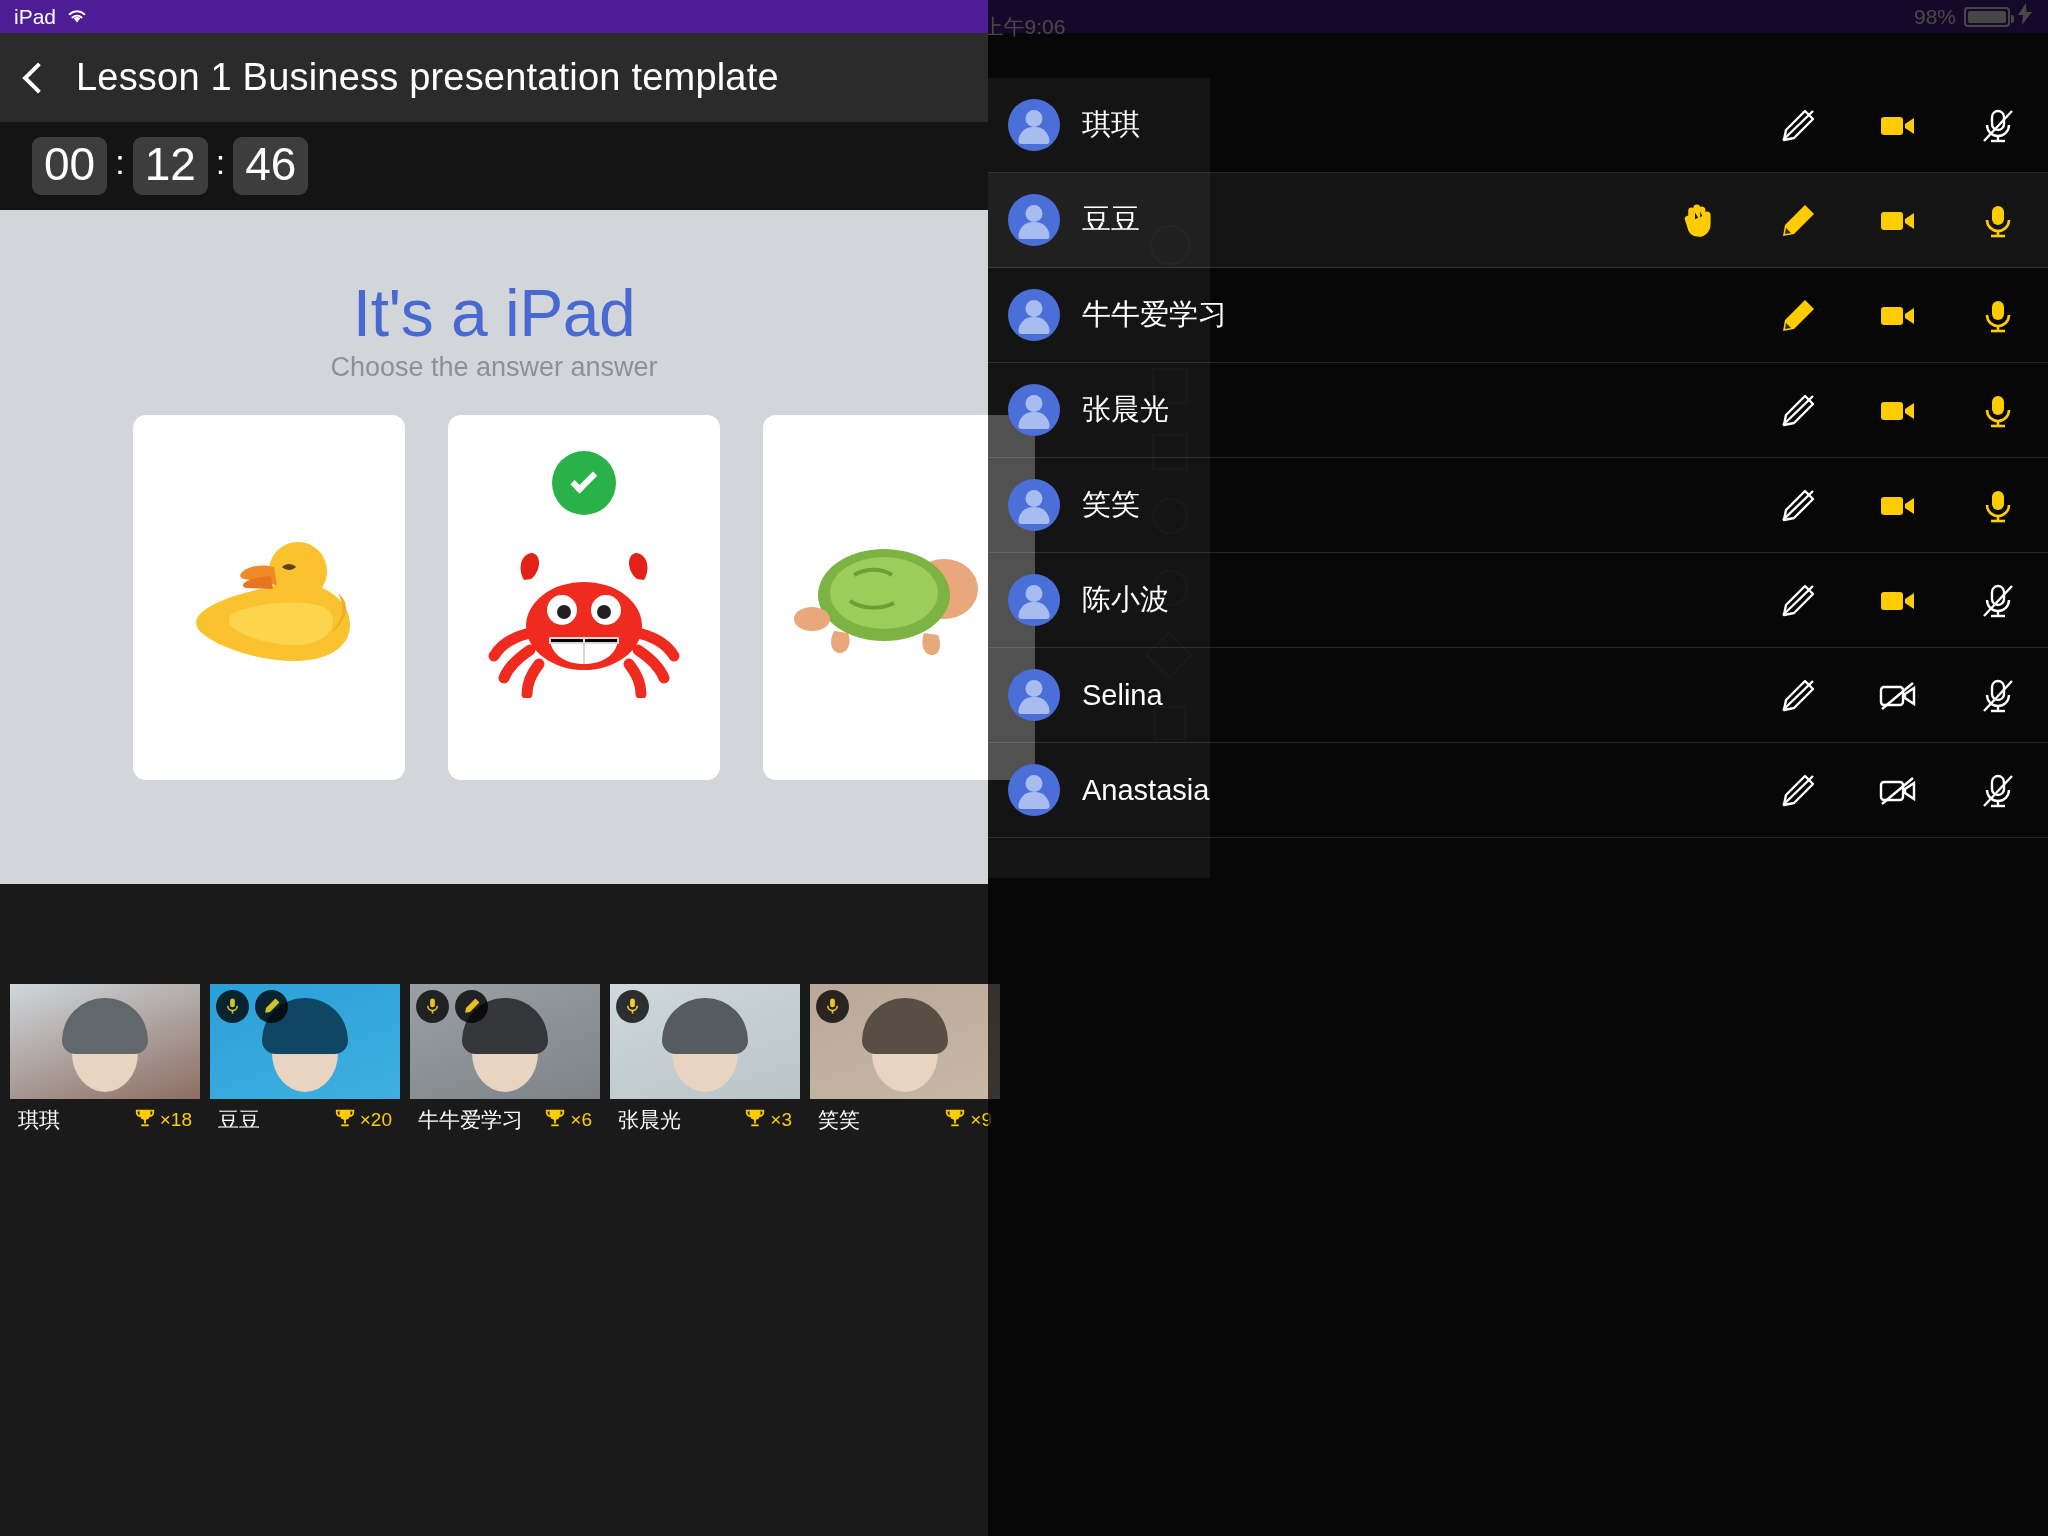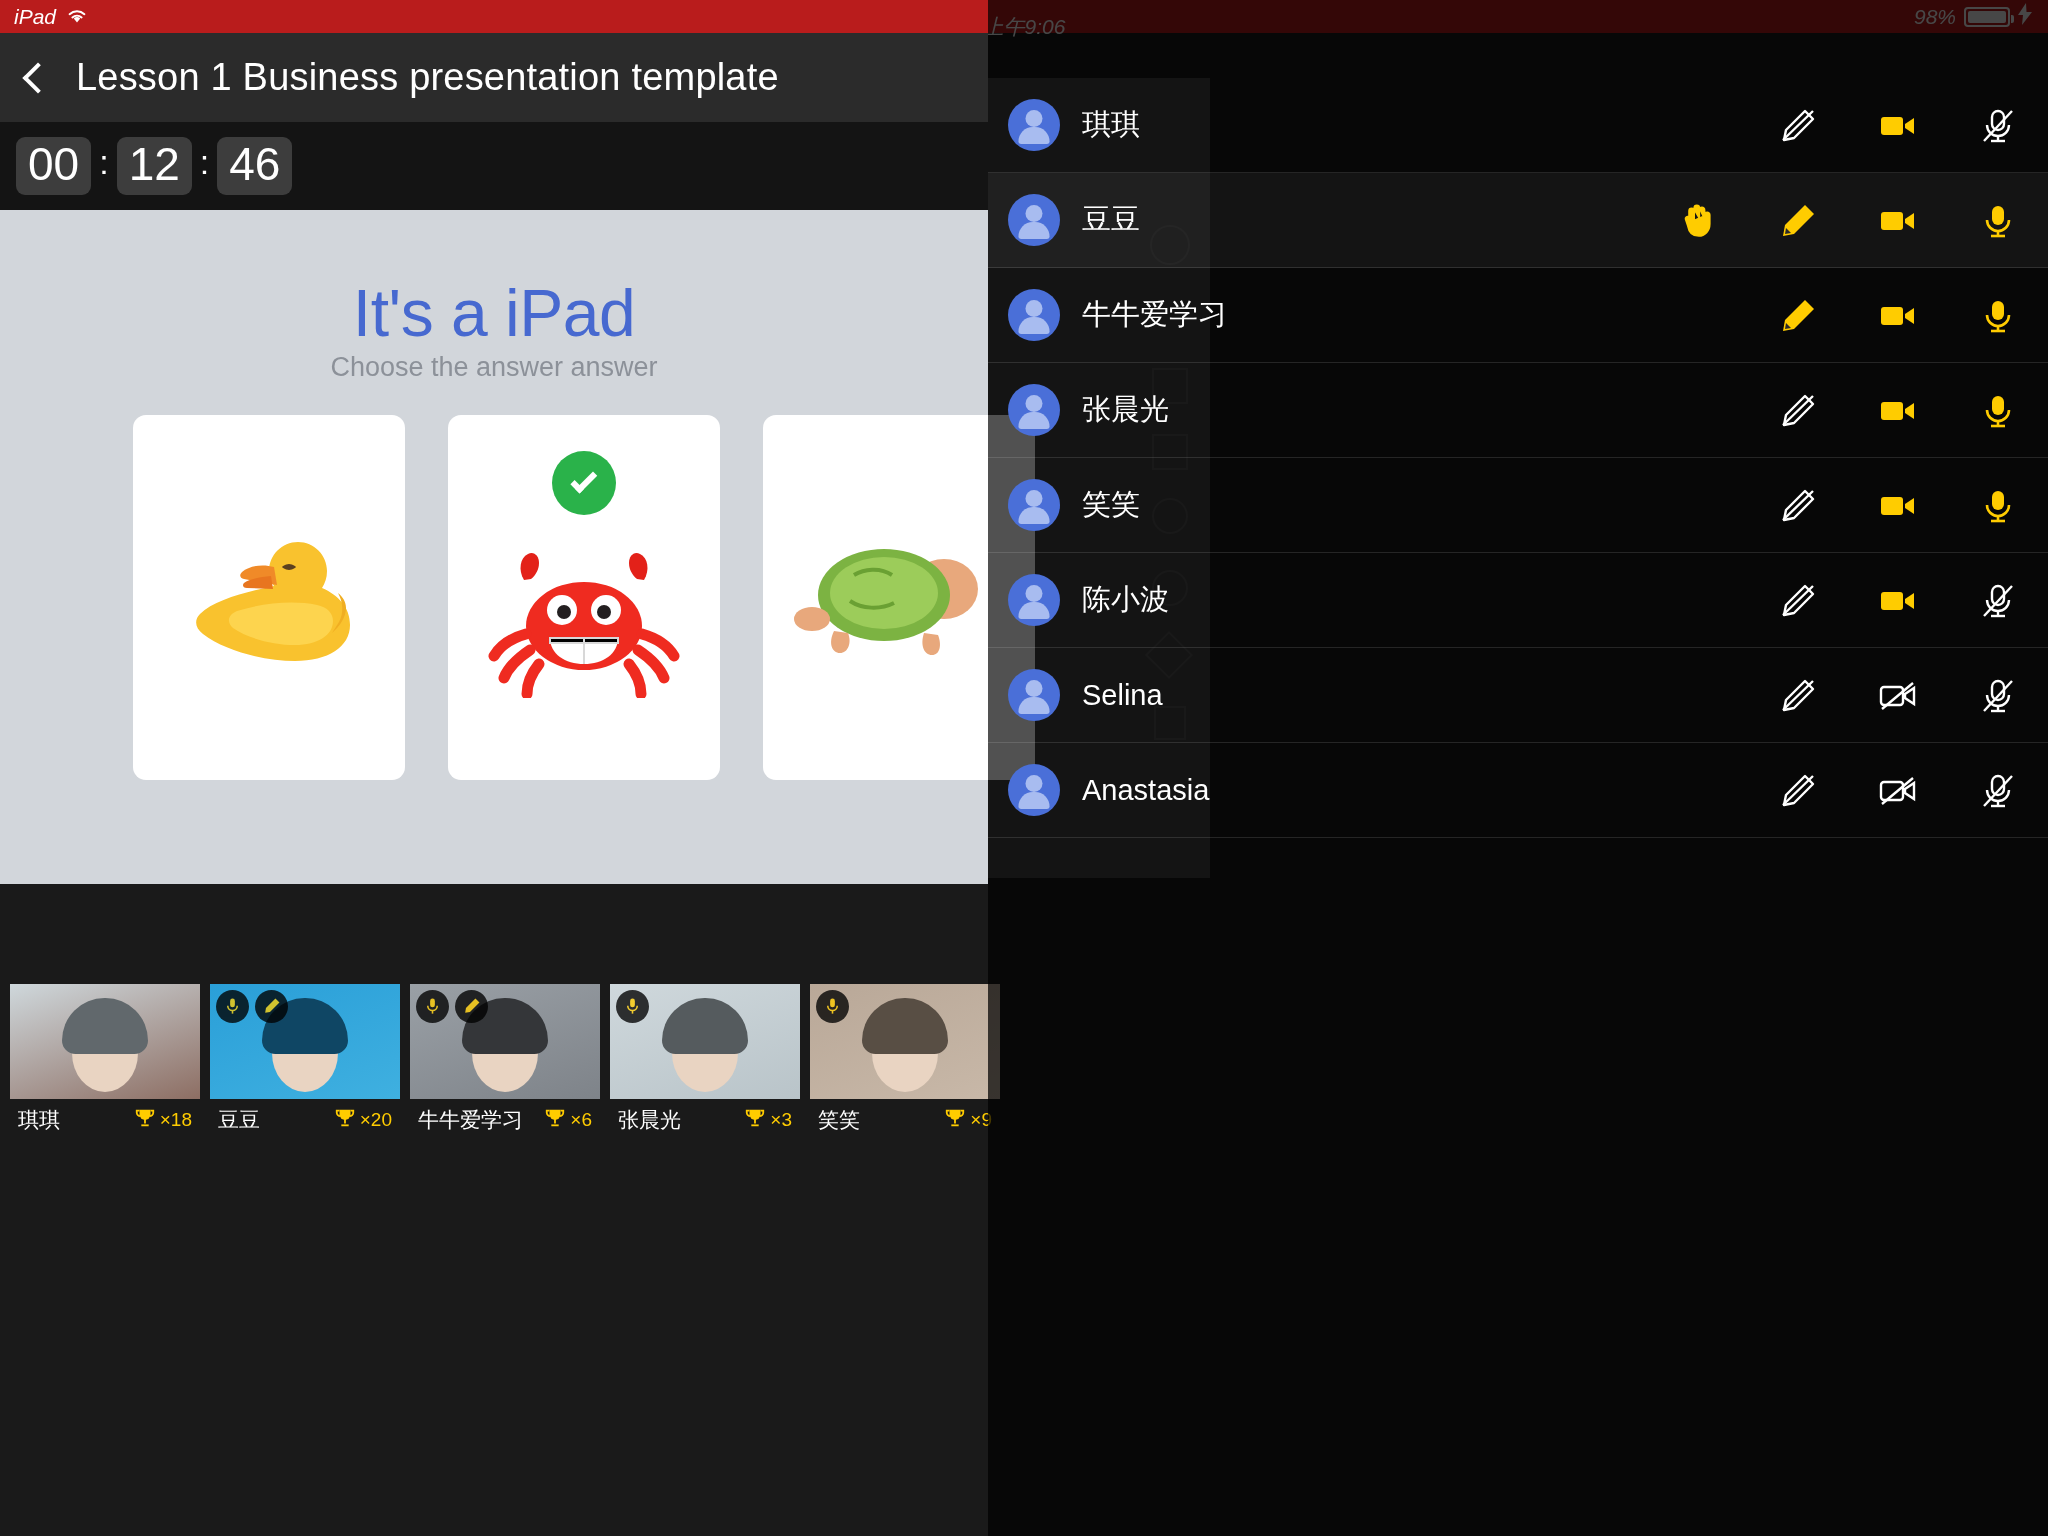--- a/index.html
+++ b/index.html
@@ -4,39 +4,39 @@
 <style>
   * { margin:0; padding:0; box-sizing:border-box; }
   html,body { width:2048px; height:1536px; overflow:hidden; background:#000;
     font-family:"Liberation Sans","DejaVu Sans",sans-serif; }
   #root { position:relative; width:2048px; height:1536px; }
 
   
   .app { position:absolute; left:0; top:0; width:2048px; height:1536px; background:#1a1a1a; }
 
   .statusbar { position:absolute; left:0; top:0; width:2048px; height:33px;
-    background:#b91c1c; color:#fff; font-size:21px; display:flex; align-items:center;font-style:italic; }
+    background:#4c1d95; color:#fff; font-size:21px; display:flex; align-items:center; }
   .sb-left { position:absolute; left:14px; display:flex; align-items:center; gap:9px; }
   .sb-center { position:absolute; left:0; width:2048px; text-align:center;margin-top:21px; }
   .sb-right { position:absolute; right:16px; display:flex; align-items:center; gap:8px; }
   .wifi { display:inline-block; }
   .batt { width:46px; height:20px; border:2px solid #fff; border-radius:4px; position:relative; }
   .batt::after { content:""; position:absolute; right:-6px; top:6px; width:3px; height:8px;
     background:#fff; border-radius:0 2px 2px 0; }
   .batt i { position:absolute; left:2px; top:2px; bottom:2px; width:90%; background:#fff; border-radius:2px; display:block; }
 
   .navbar { position:absolute; left:0; top:33px; width:988px; height:89px; background:#2b2b2b;
     display:flex; align-items:center; }
   .backbtn { width:76px; height:89px; display:flex; align-items:center; justify-content:center; }
   .chev-l { width:22px; height:22px; border-left:4px solid #fff; border-bottom:4px solid #fff;
     transform:rotate(45deg); }
   .navtitle { color:#fff; font-size:38px; font-weight:400; letter-spacing:.2px; }
 
   .timerbar { position:absolute; left:0; top:122px; width:988px; height:88px; background:#141414;
-    display:flex; align-items:center; padding-left:16px; gap:6px; }
+    display:flex; align-items:center; padding-left:32px; gap:6px; }
   .tdigit { background:#3d3d3d; border-radius:9px; color:#fff; font-size:46px; font-weight:400;
     padding:4px 12px 8px; min-width:62px; text-align:center; line-height:1.02; }
   .tcolon { color:#fff; font-size:34px; padding:0 2px 8px; }
 
   
   .stage { position:absolute; left:0; top:210px; width:988px; height:674px; background:#d2d6db; }
   .slide-title { position:absolute; left:0; top:65px; width:988px; text-align:center;
     color:#4769d0; font-size:66px; font-weight:400; letter-spacing:-.5px; }
   .slide-sub { position:absolute; left:0; top:142px; width:988px; text-align:center;
     color:#8c9199; font-size:27px; }

